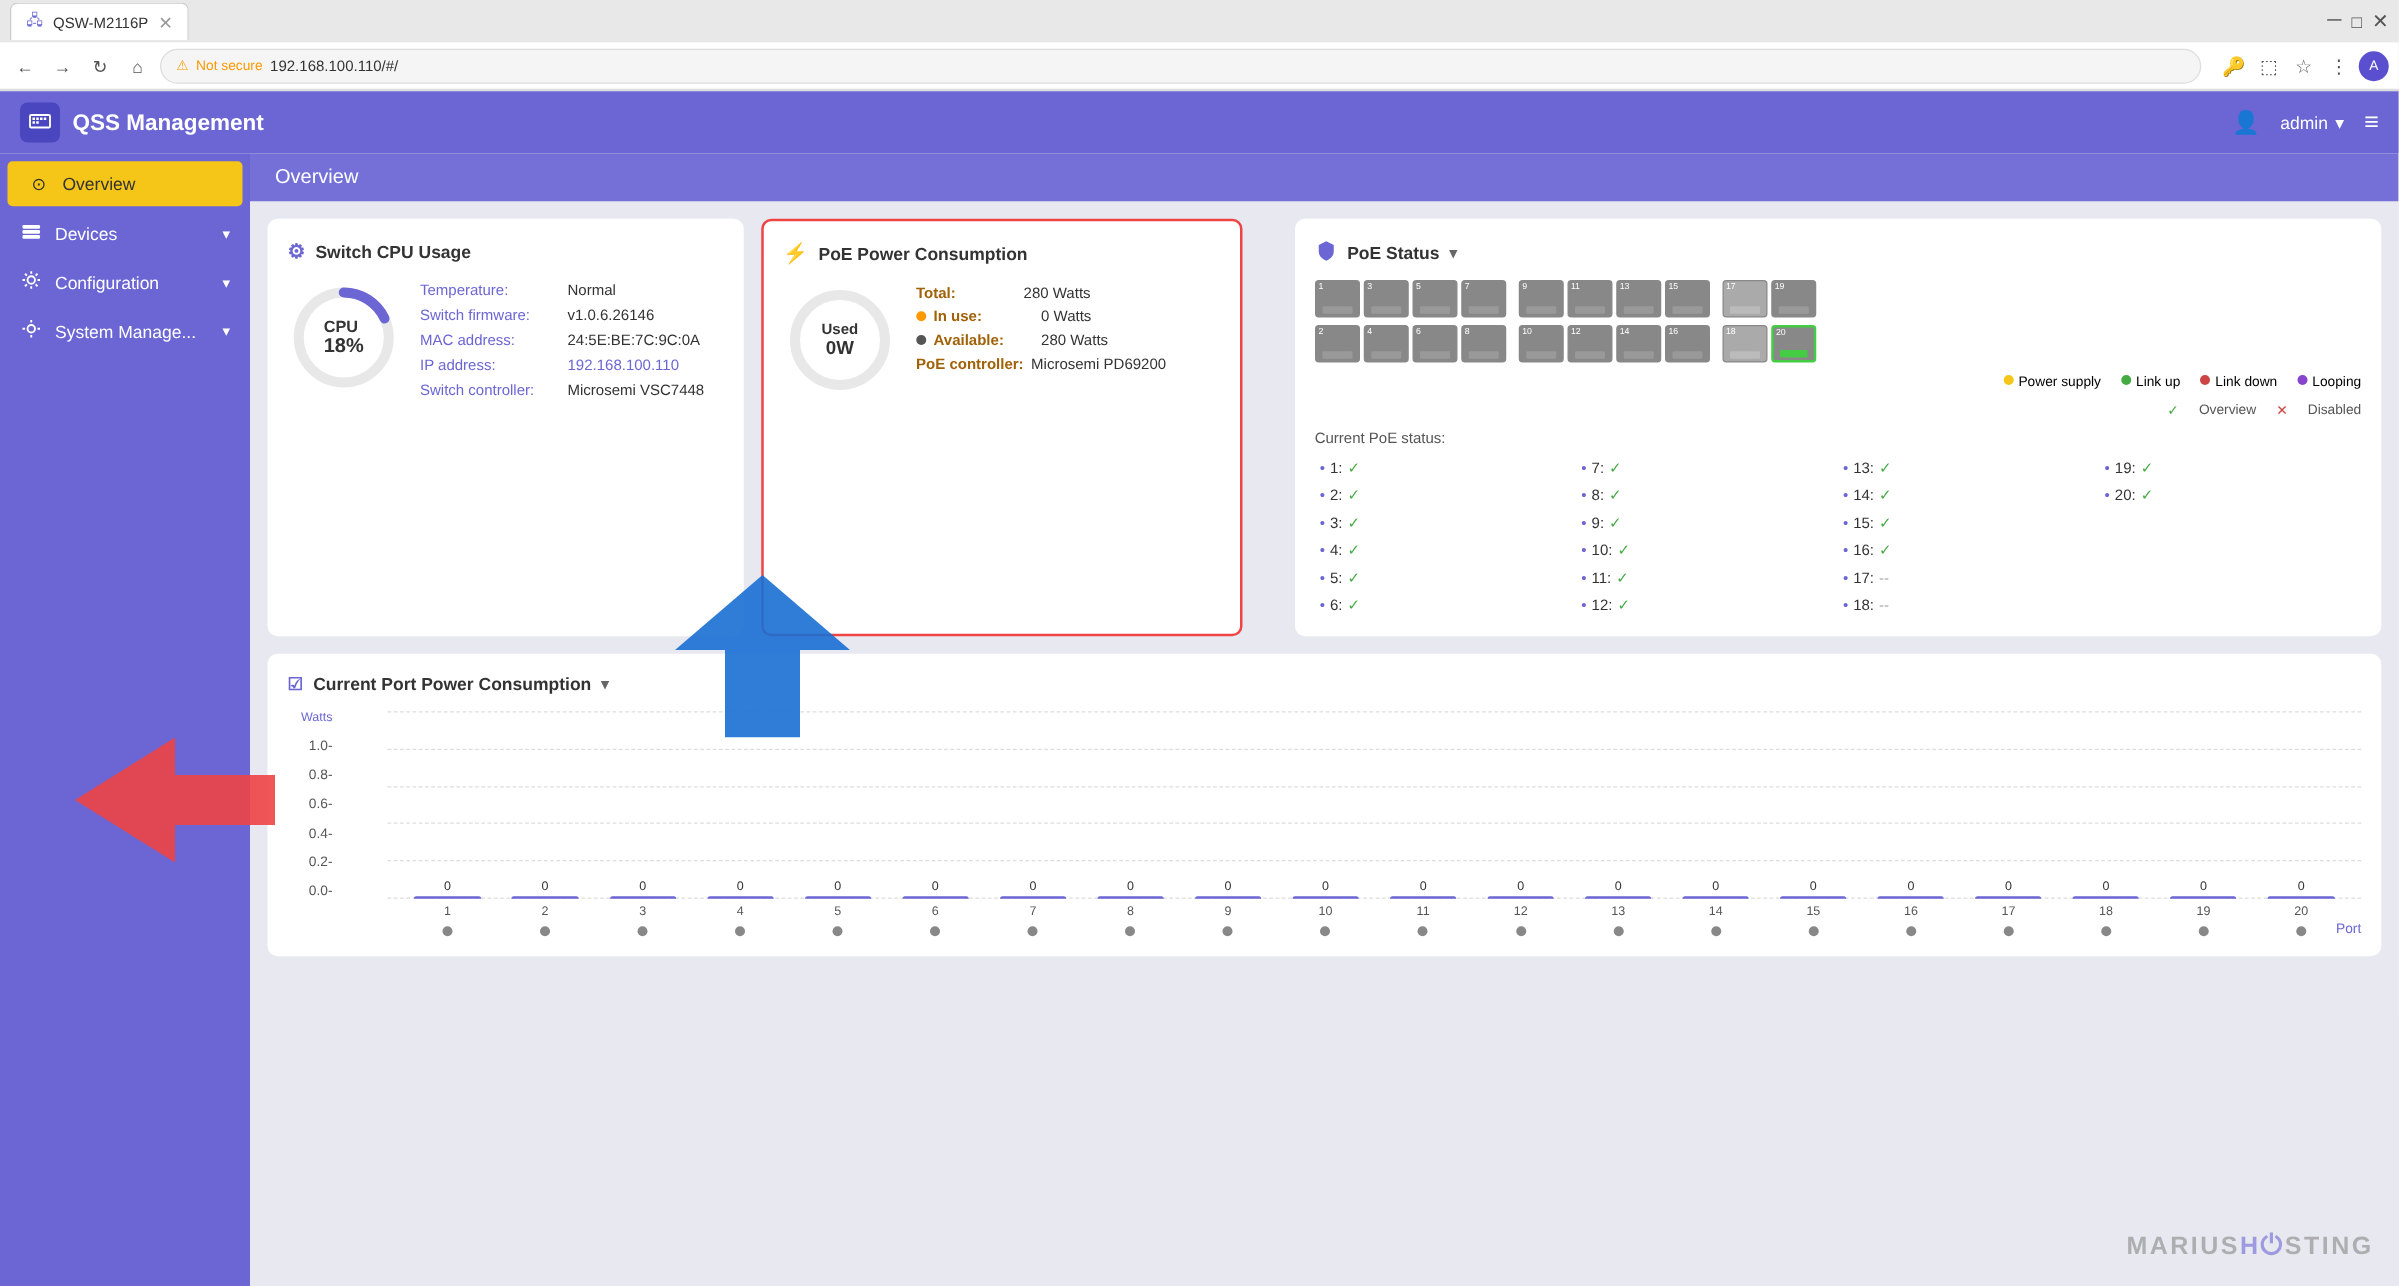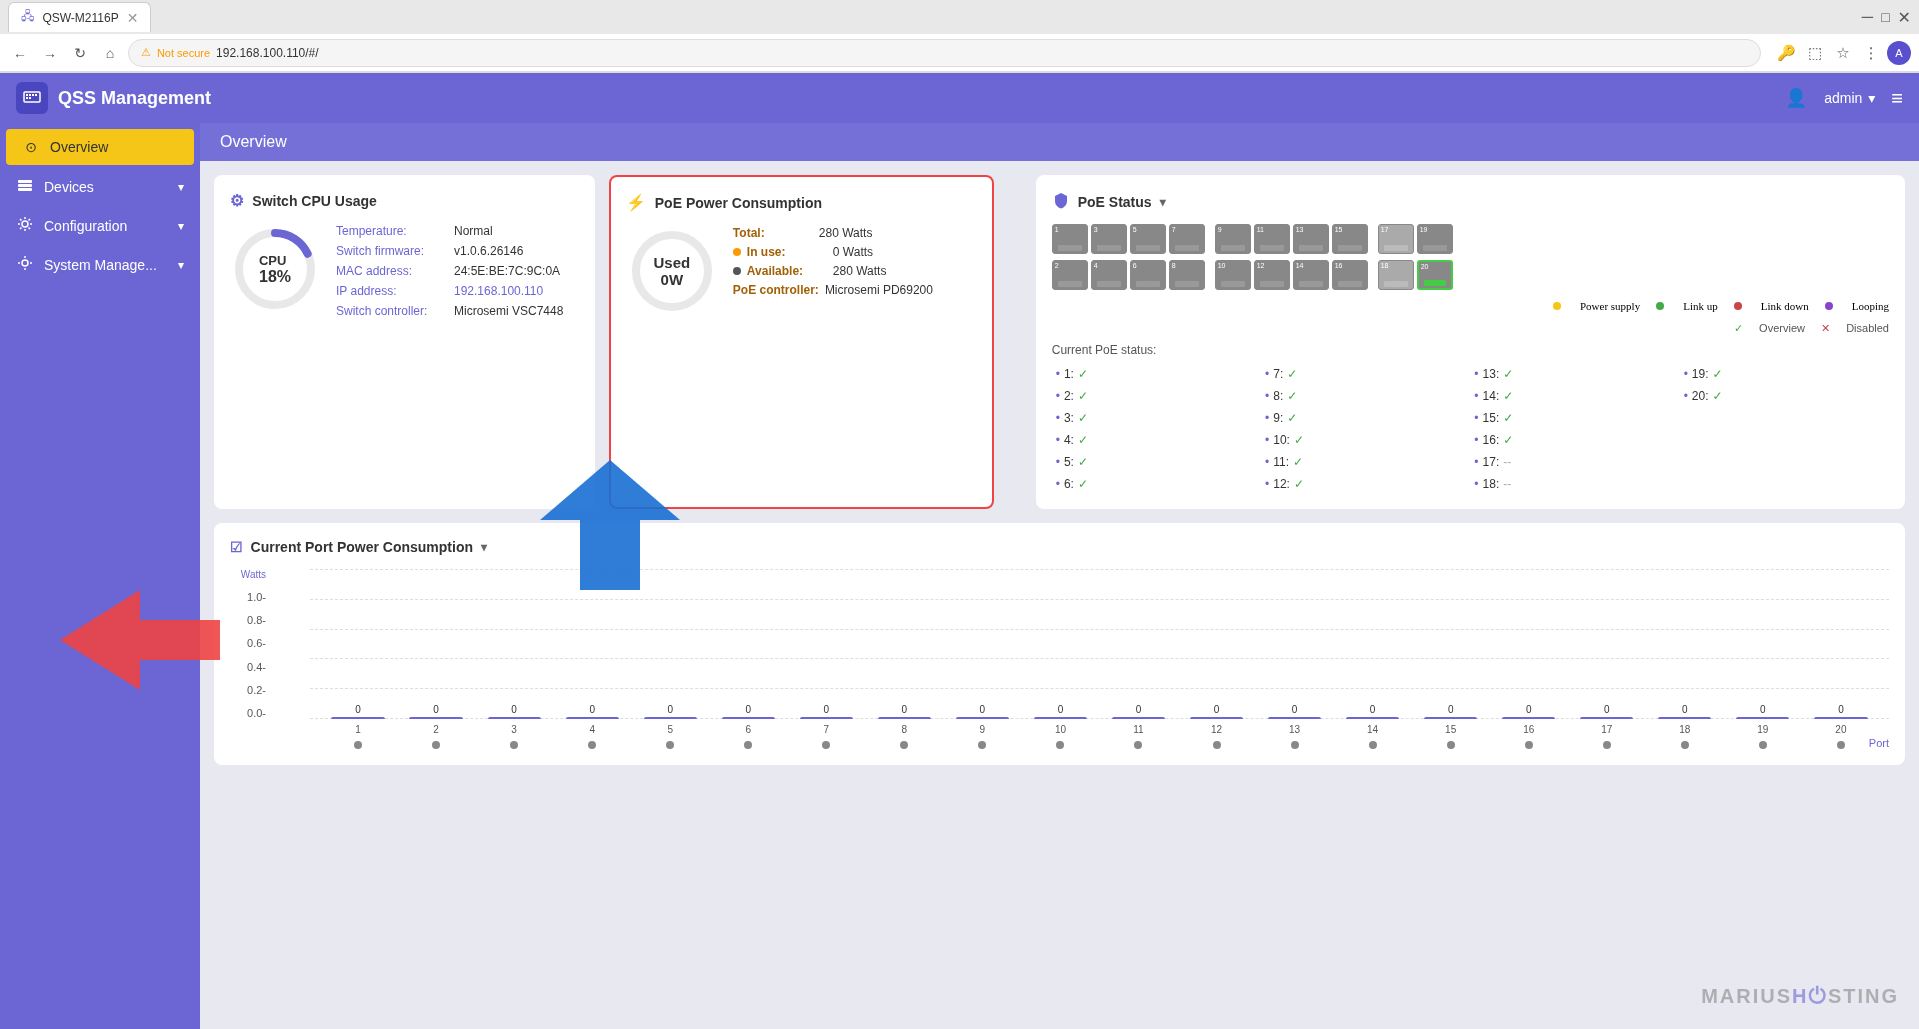--- a/index.html
+++ b/index.html
@@ -231,21 +231,21 @@
     .poe-gauge {
       position: relative; width: 90px; height: 90px; flex-shrink: 0;
     }
     .poe-text {
       position: absolute;
       top: 50%; left: 50%;
       transform: translate(-50%, -50%);
       text-align: center;
       font-size: 12px; font-weight: bold; color: #333;
     }
-    .poe-text .used { font-size: 15px; }
+    .poe-text .used { font-size: 12px; }
     .poe-text .val { font-size: 15px; font-weight: bold; }
 
     .poe-info { font-size: 12px; }
     .poe-row { display: flex; align-items: center; margin-bottom: 5px; gap: 6px; }
     .poe-label { color: #a16207; min-width: 80px; font-weight: bold; }
     .dot { width: 8px; height: 8px; border-radius: 50%; display: inline-block; }
     .dot-orange { background: #f90; }
     .dot-dark { background: #555; }
     .poe-value { color: #333; }
 
@@ -281,21 +281,21 @@
       position: relative;
       cursor: pointer;
     }
     .port-icon.green-border { border: 2px solid #4c4; }
 
     
     .poe-legend {
       display: flex; gap: 16px; justify-content: flex-end;
       font-size: 11px; margin-bottom: 10px;
     }
-    .legend-item { display: flex; align-items: center; gap: 19px; font-family: Liberation Serif, serif; }
+    .legend-item { display: flex; align-items: flex-start; gap: 4px; }
     .legend-dot { width: 8px; height: 8px; border-radius: 50%; }
     .legend-yellow { background: #f5c518; }
     .legend-green { background: #4a4; }
     .legend-red { background: #c44; }
     .legend-purple { background: #84c; }
 
     .poe-enabled-legend {
       display: flex; gap: 16px; justify-content: flex-end;
       font-size: 11px; margin-bottom: 8px; color: #555;
     }

